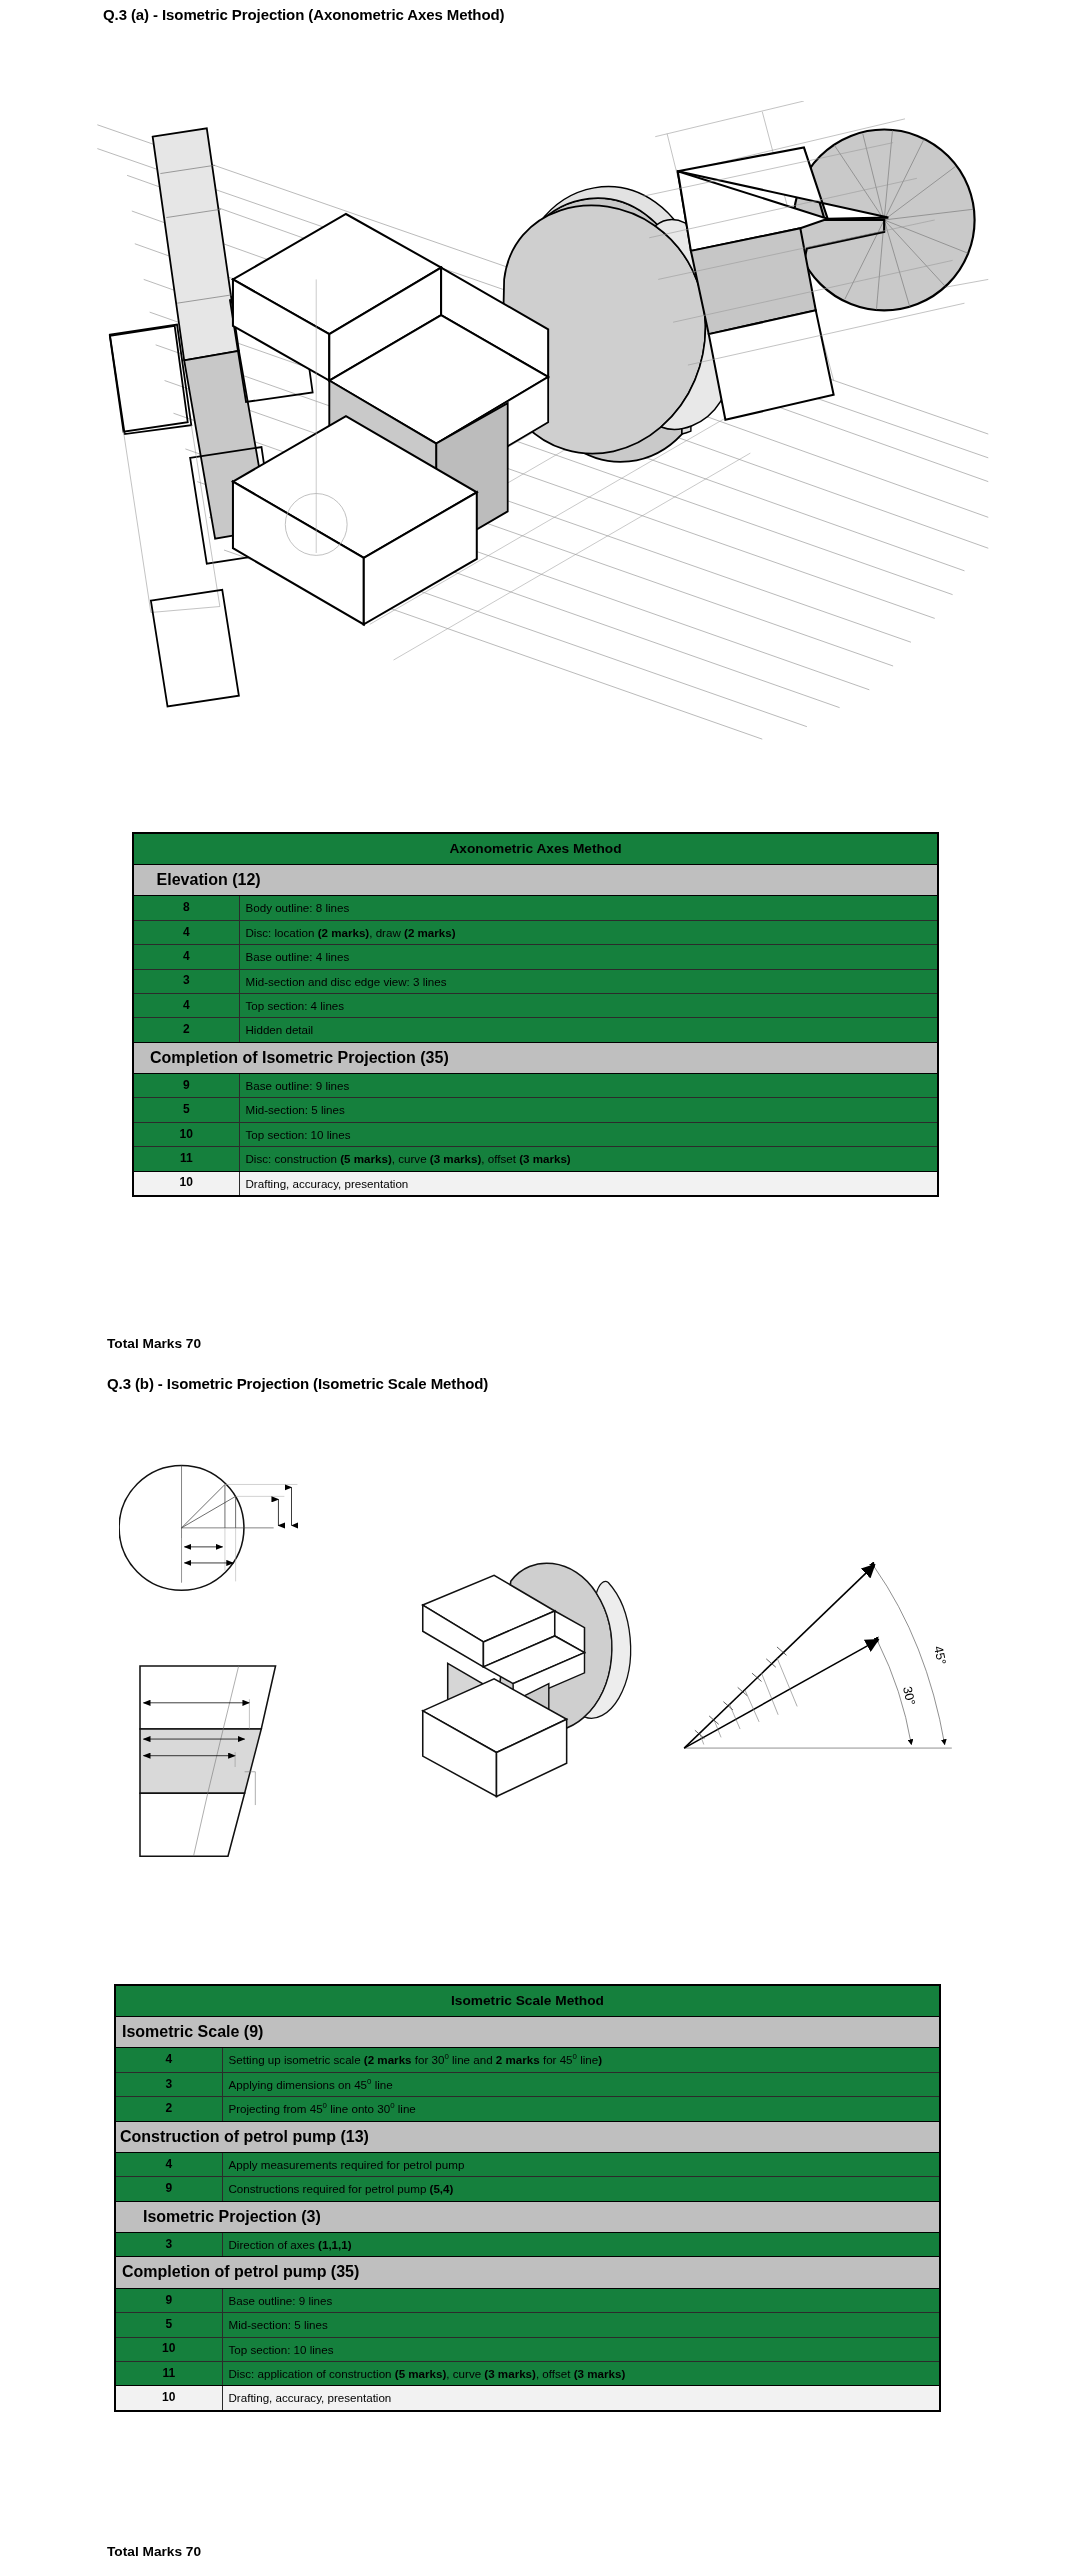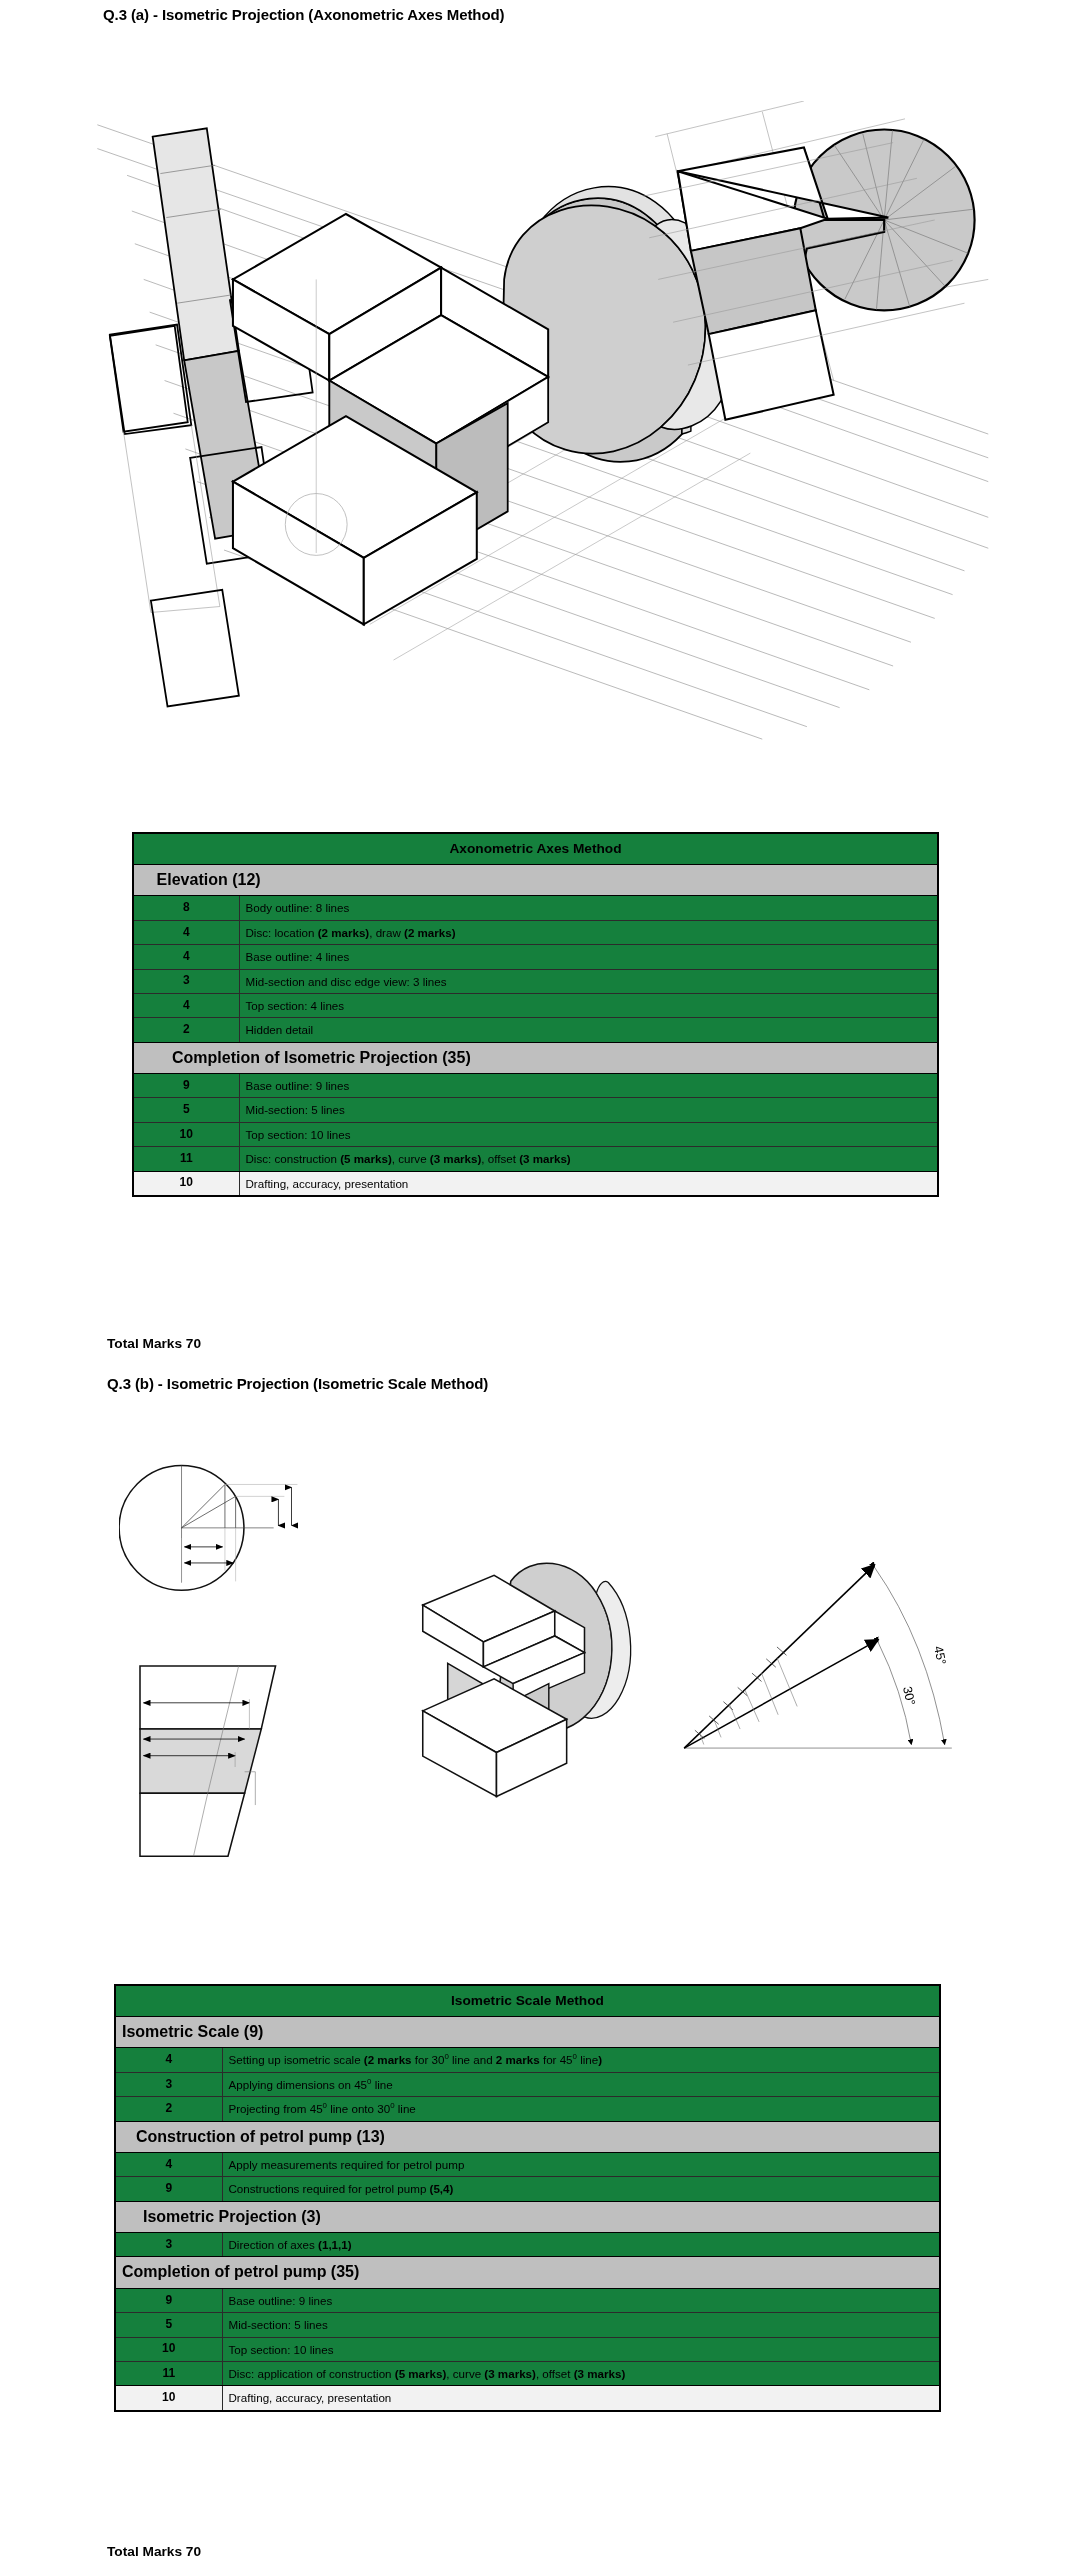--- a/index.html
+++ b/index.html
@@ -249,21 +249,21 @@
           </tr>
           <tr>
             <td class="mark-cell">4</td>
             <td class="desc-cell">Top section: 4 lines</td>
           </tr>
           <tr>
             <td class="mark-cell">2</td>
             <td class="desc-cell">Hidden detail</td>
           </tr>
           <tr>
-            <td colspan="2" class="section-cell"><span class="sec-indent" style="padding-left: 38px;">Completion of Isometric Projection (35)</span></td>
+            <td colspan="2" class="section-cell"><span class="sec-indent" style="padding-left: 16px;">Completion of Isometric Projection (35)</span></td>
           </tr>
           <tr>
             <td class="mark-cell">9</td>
             <td class="desc-cell">Base outline: 9 lines</td>
           </tr>
           <tr>
             <td class="mark-cell">5</td>
             <td class="desc-cell">Mid-section: 5 lines</td>
           </tr>
           <tr>
@@ -430,21 +430,21 @@
           </tr>
           <tr>
             <td class="mark-cell">3</td>
             <td class="desc-cell">Applying dimensions on 45<sup class="deg">0</sup> line</td>
           </tr>
           <tr>
             <td class="mark-cell">2</td>
             <td class="desc-cell">Projecting from 45<sup class="deg">0</sup> line onto 30<sup class="deg">0</sup> line</td>
           </tr>
           <tr>
-            <td colspan="2" class="section-cell"><span class="sec-indent" style="padding-left: 20px;">Construction of petrol pump (13)</span></td>
+            <td colspan="2" class="section-cell"><span class="sec-indent" style="padding-left: 4px;">Construction of petrol pump (13)</span></td>
           </tr>
           <tr>
             <td class="mark-cell">4</td>
             <td class="desc-cell">Apply measurements required for petrol pump</td>
           </tr>
           <tr>
             <td class="mark-cell">9</td>
             <td class="desc-cell">Constructions required for petrol pump <b>(5,4)</b></td>
           </tr>
           <tr>

